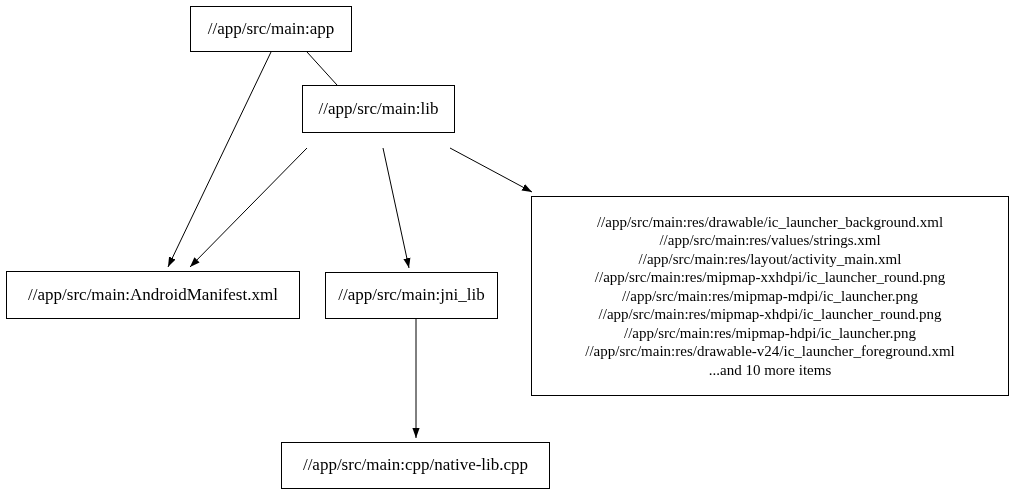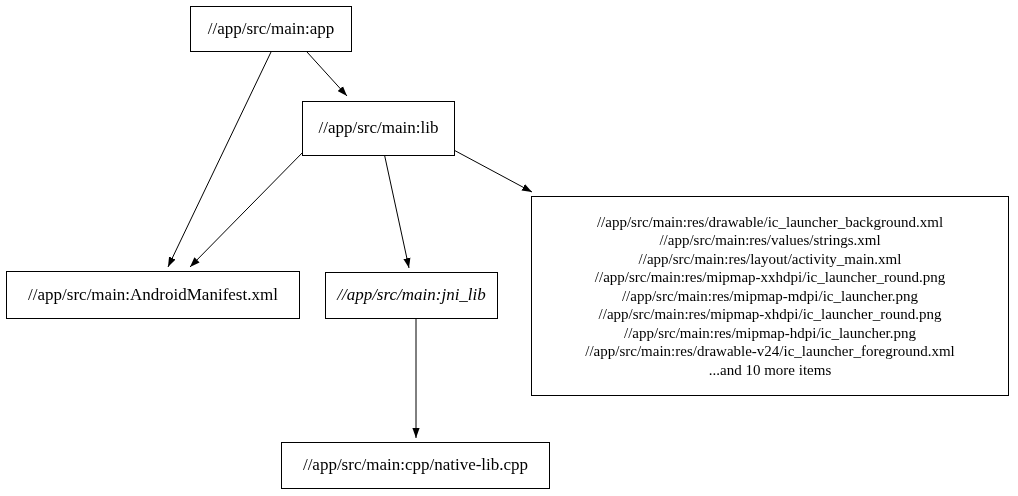--- a/index.html
+++ b/index.html
@@ -35,23 +35,23 @@
     line-height: 1.1;
     text-align: center;
     white-space: nowrap;
   }
   .node.multi {
     flex-direction: column;
     font-size: 15px;
     line-height: 18.5px;
   }
   .node-app      { left: 190px; top: 6px;   width: 162px; height: 46px; }
-  .node-lib      { left: 302px; top: 101px; width: 153px; height: 55px; }
+  .node-lib      { left: 302px; top: 85px; width: 153px; height: 48px; }
   .node-manifest { left: 6px;   top: 271px; width: 294px; height: 48px; }
-  .node-jni-lib  { left: 325px; top: 272px; width: 173px; height: 47px; font-style: italic; }
+  .node-jni-lib  { left: 325px; top: 272px; width: 173px; height: 47px; }
   .node-res      { left: 531px; top: 196px; width: 478px; height: 200px; }
   .node-cpp      { left: 281px; top: 442px; width: 269px; height: 47px; }
 </style>
 </head>
 <body>
 
 <div class="canvas">
 
   <svg class="edge-layer" width="1018" height="496" viewBox="0 0 1018 496" xmlns="http://www.w3.org/2000/svg">
     <defs>

